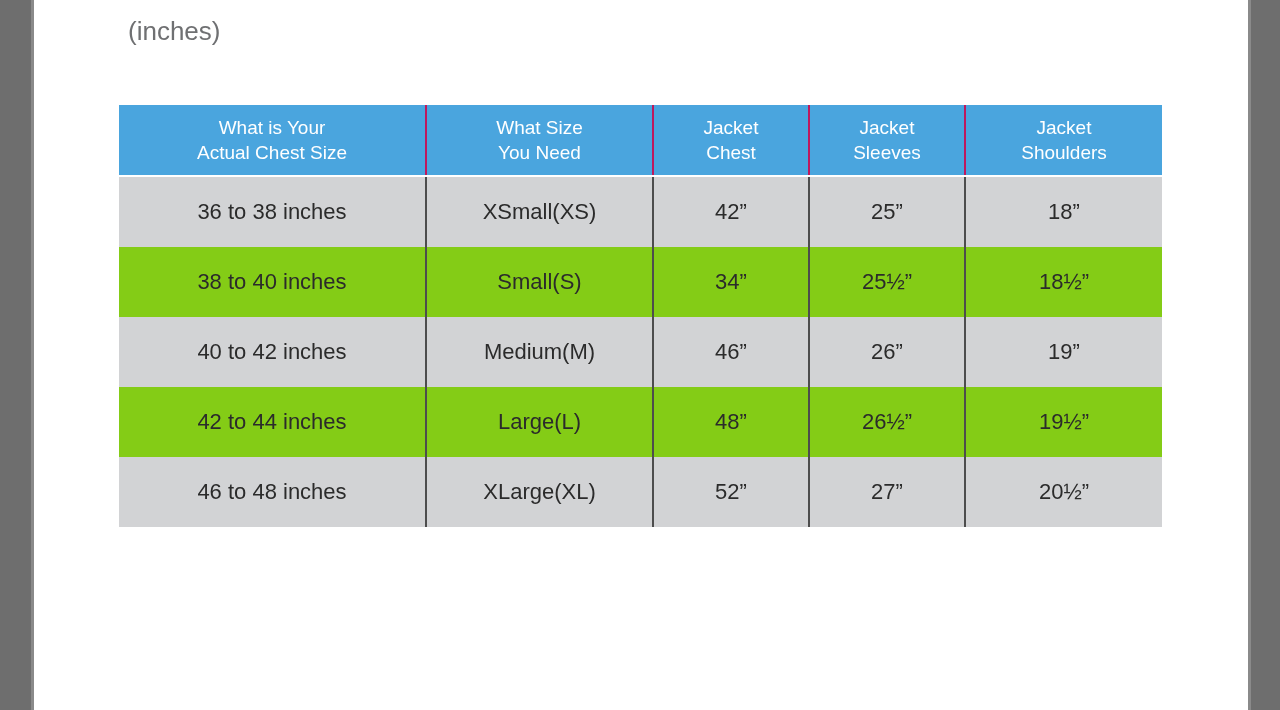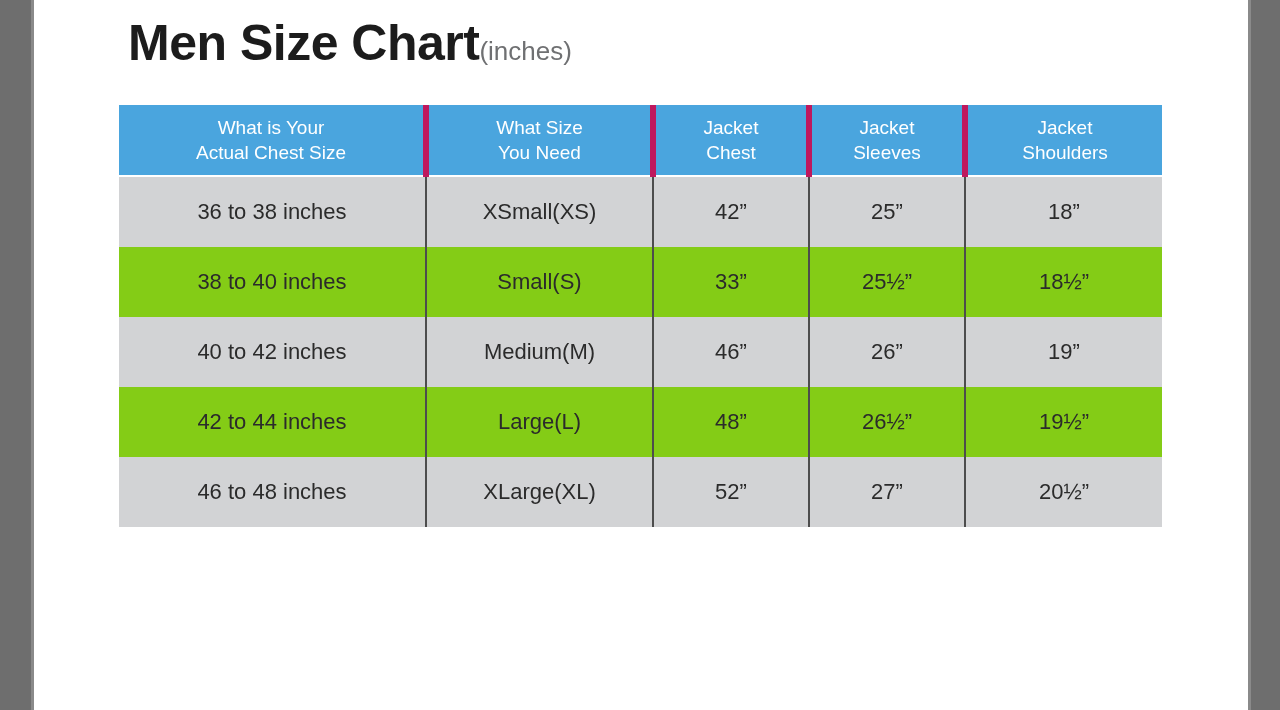--- a/index.html
+++ b/index.html
@@ -81,21 +81,21 @@
   .size-table thead th {
     background: #4aa5de;
     color: #ffffff;
     font-size: 19px;
     font-weight: 500;
     line-height: 1.32;
     height: 70px;
     padding: 0 4px;
     text-align: center;
     vertical-align: middle;
-    border-right: 6px solid #be185d;
+    border-right: 2px solid #be185d;
     border-bottom: 2px solid #ffffff;
   }
   .size-table thead th:last-child { border-right: none; }
 
   .size-table tbody td {
     height: 70px;
     text-align: center;
     vertical-align: middle;
     font-size: 22px;
     color: #2b2b2b;
@@ -137,21 +137,20 @@
 <div class="side-bar left">
   <div class="side-bar-edge"></div>
 </div>
 <div class="side-bar right">
   <div class="side-bar-edge"></div>
 </div>
 
 <div class="slide">
 
   <div class="title-wrap">
-    <span class="title-main">Men Size Chart</span>
     <span class="title-unit">(inches)</span>
   </div>
 
   <div class="table-shadow"></div>
 
   <table class="size-table">
     <colgroup>
       <col class="c1">
         <col class="c2">
         <col class="c3">
@@ -188,21 +187,21 @@
         <td><span class="cell-text">36 to 38 inches</span></td>
         <td><span class="cell-text">XSmall(XS)</span></td>
         <td><span class="cell-text">42”</span></td>
         <td><span class="cell-text">25”</span></td>
         <td><span class="cell-text">18”</span></td>
       </tr>
 
       <tr class="row-plain">
         <td><span class="cell-text">38 to 40 inches</span></td>
         <td><span class="cell-text">Small(S)</span></td>
-        <td><span class="cell-text">33”</span></td>
+        <td><span class="cell-text">34”</span></td>
         <td><span class="cell-text">25½”</span></td>
         <td><span class="cell-text">18½”</span></td>
       </tr>
 
       <tr class="row-shaded">
         <td><span class="cell-text">40 to 42 inches</span></td>
         <td><span class="cell-text">Medium(M)</span></td>
         <td><span class="cell-text">46”</span></td>
         <td><span class="cell-text">26”</span></td>
         <td><span class="cell-text">19”</span></td>

